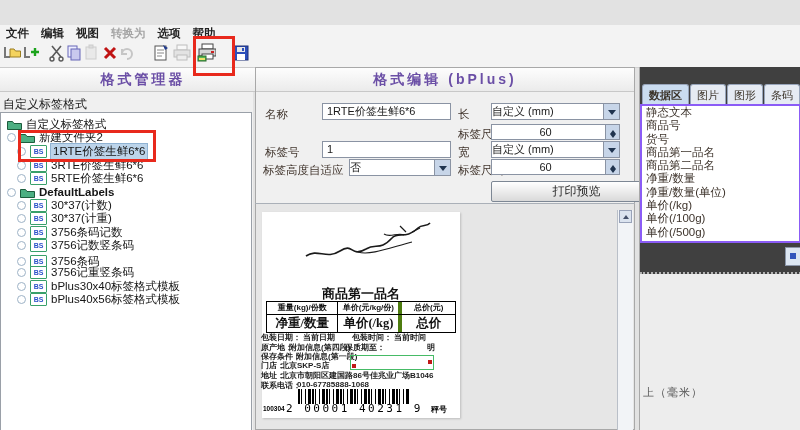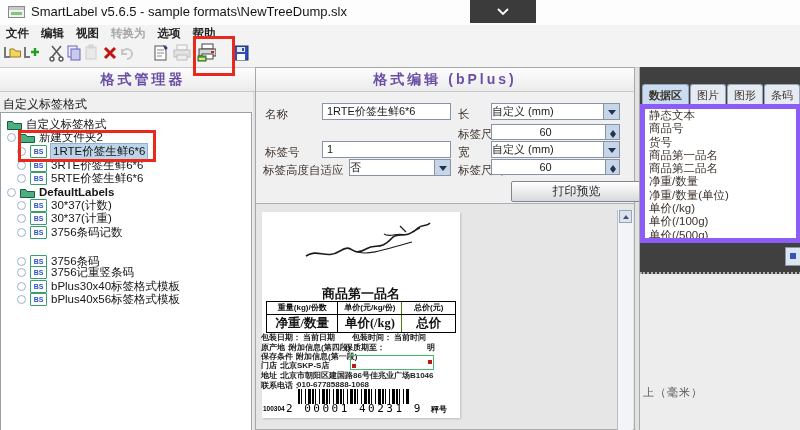--- a/index.html
+++ b/index.html
@@ -60,21 +60,21 @@
   .preview-area{position:absolute;left:256px;top:204px;width:378px;height:225px;background:#e6e6e6;}
   .sheet{position:absolute;left:262px;top:212px;width:198px;height:206px;background:#fff;box-shadow:1px 1px 2px rgba(0,0,0,.18);}
   .sig{position:absolute;left:300px;top:218px;}
   .ptitle{position:absolute;left:262px;top:285px;width:198px;text-align:center;font-size:13px;font-weight:bold;
           color:#111;font-family:"Liberation Serif",serif;}
   .ptable{position:absolute;left:266px;top:301px;width:190px;border:1px solid #000;box-sizing:border-box;background:#fff;}
   .pthead{display:flex;font-size:8px;font-weight:bold;height:12px;line-height:12px;border-bottom:1px solid #000;color:#111;}
   .ptrow{display:flex;font-size:12.5px;font-weight:bold;height:17px;line-height:16px;color:#111;font-family:"Liberation Serif",serif;}
   .pc{box-sizing:border-box;text-align:center;overflow:hidden;white-space:nowrap;}
   .pc1{width:38%;border-right:1px solid #000;}
-  .pc2{width:34%;border-right:1px solid #4d7c0f;}
+  .pc2{width:34%;border-right:4px solid #4d7c0f;}
   .pc3{width:28%;}
   .pline{position:absolute;left:261px;width:198px;height:9px;font-size:8px;color:#1c1c1c;font-weight:bold;}
   .pline span{position:absolute;white-space:nowrap;}
   .selbox{position:absolute;left:350px;top:355px;width:82px;height:13px;border:1px solid #46bb66;}
   .handle-red{position:absolute;width:4px;height:4px;background:#c01818;}
   .barcode{position:absolute;left:298px;top:389px;width:112px;height:15px;
     background:repeating-linear-gradient(90deg,#000 0 2px,#fff 2px 3px,#000 3px 4px,#fff 4px 7px,#000 7px 8px,#fff 8px 10px,#000 10px 13px,#fff 13px 14px);}
   .bdigits{position:absolute;left:286px;top:402px;font-size:11px;letter-spacing:2.5px;color:#000;font-family:"DejaVu Sans Mono",monospace;}
   .bleft{position:absolute;left:263px;top:405px;font-size:6.5px;font-weight:bold;color:#000;}
   .bright{position:absolute;left:431px;top:404px;font-size:8px;font-weight:bold;color:#000;}
@@ -83,49 +83,34 @@
     box-sizing:border-box;display:flex;align-items:center;justify-content:center;}
   .vscroll .sbtn i{border:3px solid transparent;border-bottom:4px solid #44506a;margin-bottom:3px;}
   
   .right-panel{position:absolute;left:639px;top:67px;width:161px;height:363px;background:#404040;
                border-left:1px solid #a8a8a8;overflow:hidden;padding-left:8px;}
   .tabs{position:absolute;left:2px;top:17px;display:flex;gap:1px;height:20px;}
   .tab{font-size:11px;color:#3a3228;padding:3px 6px 2px 6px;background:#e6ebf3;border:1px solid #98a5bb;
        border-bottom:none;border-radius:3px 3px 0 0;white-space:nowrap;}
   .tab.selected{background:#cadcf0;font-weight:bold;}
   .list-box{position:absolute;left:0;top:37px;width:161px;height:139px;background:#fff;
-            border:5px solid #8b5cf6;box-sizing:border-box;overflow:hidden;}
+            border:2px solid #8b5cf6;box-sizing:border-box;overflow:hidden;}
   .litem{height:13.3px;line-height:13.3px;padding-left:4px;font-size:11.5px;color:#3d332b;white-space:nowrap;}
   .mini-btn{position:absolute;left:145px;top:180px;width:18px;height:19px;background:#dce6f2;
             border:1px solid #8a95a8;box-sizing:border-box;}
   .mini-btn::after{content:"";position:absolute;left:4px;top:5px;width:6px;height:6px;background:#3355bb;}
   .dotline{position:absolute;left:0;top:205px;width:161px;border-top:2px dotted #b2b2b2;}
   .margin-area{position:absolute;left:0;top:207px;width:161px;height:156px;background:#ededed;}
   .mlabel{position:absolute;font-size:11px;color:#5a5a5a;letter-spacing:1px;}
 </style>
 </head>
 <body>
 
 <div class="window">
 
-  <div class="titlebar">
-    <span class="appicon">
-      <svg width="17" height="14">
-          <rect x="0.5" y="1.5" width="16" height="11" fill="#f2f2f2" stroke="#8a8a8a"></rect>
-          <rect x="1" y="2" width="15" height="3" fill="#c9c9c9"></rect>
-          <rect x="3" y="7" width="11" height="3" fill="#7fc97f"></rect>
-        </svg>
-    </span>
-    <span class="title-text">SmartLabel v5.6.5 - sample formats\NewTreeDump.slx</span>
-    <div class="overlay-btn">
-      <svg width="16" height="9">
-          <path d="M3,2 L8,7 L13,2" stroke="#fff" stroke-width="1.8" fill="none"></path>
-        </svg>
-    </div>
-  </div>
 
   <div class="menubar">
     <span class="menu-item">文件</span>
     <span class="menu-item">编辑</span>
     <span class="menu-item">视图</span>
     <span class="menu-item disabled">转换为</span>
     <span class="menu-item">选项</span>
     <span class="menu-item">帮助</span>
   </div>
 
@@ -254,20 +239,25 @@
       <div class="trow" style="left:16px;top:98px;">
         <span class="handle"></span>
         <span class="bs-badge">BS</span>
         <span>30*37(计重)</span>
       </div>
       <div class="trow" style="left:16px;top:112px;">
         <span class="handle"></span>
         <span class="bs-badge">BS</span>
         <span>3756条码记数</span>
       </div>
+      <div class="trow" style="left:16px;top:125px;">
+        <span class="handle"></span>
+        <span class="bs-badge">BS</span>
+        <span>3756记数竖条码</span>
+      </div>
       <div class="trow" style="left:16px;top:141px;">
         <span class="handle"></span>
         <span class="bs-badge">BS</span>
         <span>3756条码</span>
       </div>
       <div class="trow" style="left:16px;top:152px;">
         <span class="handle"></span>
         <span class="bs-badge">BS</span>
         <span>3756记重竖条码</span>
       </div>
@@ -326,21 +316,21 @@
   </div>
   <span class="flabel" style="left:458px;top:163px;">标签尺码</span>
   <div class="spinner" style="left:491px;top:159px;width:129px;">
     <span>60</span>
     <span class="arrows">
         <i class="up"></i>
         <i class="dn"></i>
       </span>
   </div>
 
-  <div class="btn" style="left:511px;top:181px;width:129px;height:19px;">打印预览</div>
+  <div class="btn" style="left:491px;top:181px;width:129px;height:19px;padding-left:20px;">打印预览</div>
 
   <div class="form-split"></div>
   <div class="preview-area"></div>
   <div class="sheet"></div>
 
   <div class="sig">
     <svg width="135" height="52" viewBox="0 0 135 52">
       <path d="M6,38 C18,30 26,42 40,33 C54,24 50,40 66,31 C76,25 80,33 92,20 C98,13 106,22 118,10 C122,6 127,9 130,5" stroke="#1a1a1a" fill="none" stroke-width="1.6"></path>
       <path d="M58,34 C70,38 92,29 112,24 M84,16 C90,20 98,14 104,17" stroke="#1a1a1a" fill="none" stroke-width="1.2"></path>
       <path d="M100,8 l6,6 M112,14 l8,-4" stroke="#1a1a1a" fill="none" stroke-width="1.2"></path>

